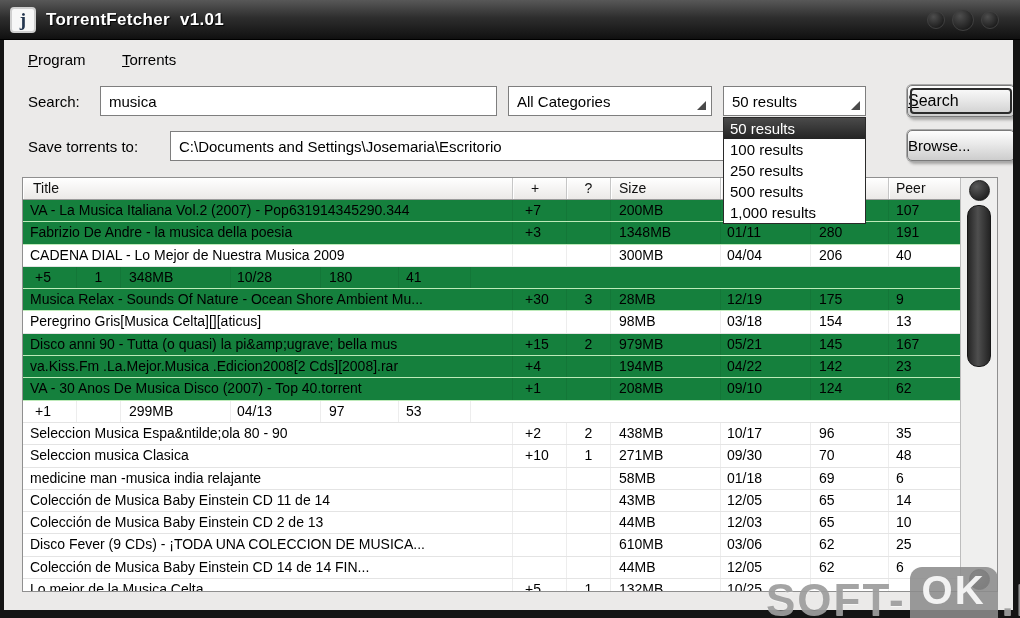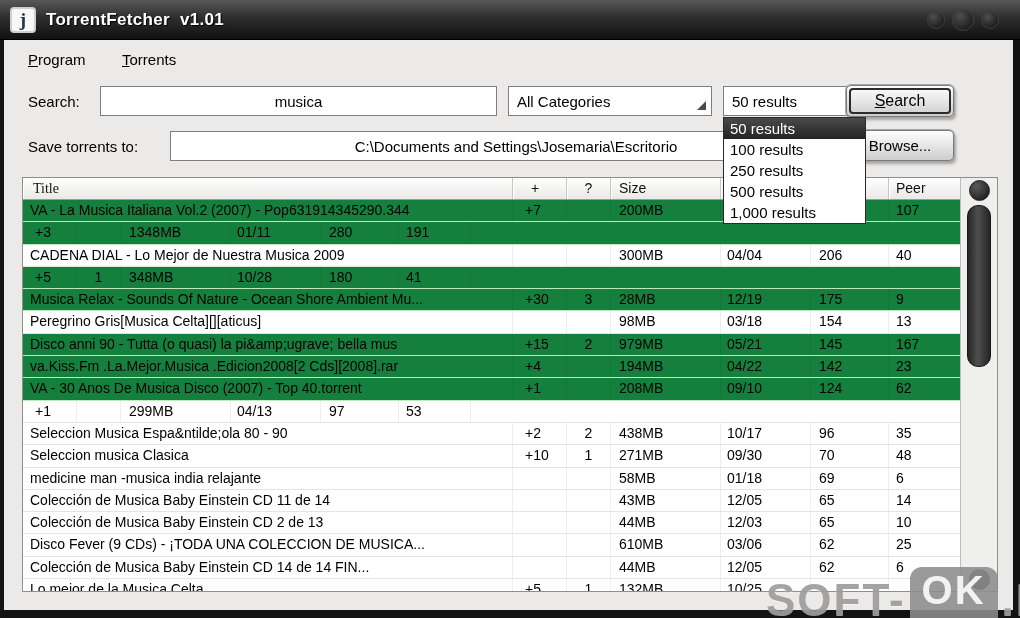--- a/index.html
+++ b/index.html
@@ -42,21 +42,21 @@
   .menu-item .ul { text-decoration:underline; }
   #menu-program { left:28px; }
   #menu-torrents { left:122px; }
   
   .form-label { position:absolute; font-size:15px; color:#000; }
   #lbl-search { left:28px; top:93px; }
   #lbl-save { left:28px; top:138px; }
   
   .txt {
     position:absolute; height:30px; background:#fff; border:1px solid #7e7e7e;
-    font-family:"Liberation Sans", sans-serif; font-size:15px; padding:0 8px; color:#000;text-align:center;
+    font-family:"Liberation Sans", sans-serif; font-size:15px; padding:0 8px; color:#000;
   }
   #search-input { left:100px; top:86px; width:397px; }
   #save-input { left:170px; top:131px; width:692px; }
   
   .combo {
     position:absolute; height:30px; background:#fff; border:1px solid #7e7e7e;
     font-size:15px; display:flex; align-items:center; padding-left:8px; cursor:default;
   }
   .combo .tri {
     position:absolute; right:5px; bottom:5px; width:0; height:0;
@@ -66,24 +66,24 @@
   #combo-results { left:723px; top:86px; width:143px; }
   
   #results-dropdown {
     position:absolute; left:723px; top:117px; width:143px; z-index:30;
     background:#fff; border:1px solid #2a2a2a;
   }
   .dd-item { height:21px; line-height:21px; font-size:15px; padding-left:6px; color:#000; }
   .dd-item.sel { background:linear-gradient(180deg,#4a4a4a,#242424); color:#fff; }
   
   .btn3d {
-    position:absolute; left:846px; width:108px; border-radius:5px; cursor:default;
+    position:absolute; left:907px; width:108px; border-radius:5px; cursor:default;
     background:linear-gradient(180deg,#fefefe 0%,#e9e9e9 45%,#cdcdcd 100%);
     border:1px solid #7a7a7a; box-shadow:0 0 0 1px #a9a9a9, 2px 3px 3px rgba(0,0,0,0.3);
-    display:flex; align-items:center; justify-content:center; font-size:16px; color:#000;
+    display:flex; align-items:center; font-size:16px; color:#000;
   }
   #btn-search { top:85px; height:32px; }
   #btn-search::after {
     content:""; position:absolute; inset:2px; border:2px solid #2b2b2b; border-radius:4px;
     pointer-events:none;
   }
   #btn-browse { top:130px; height:31px; font-size:15px; }
   .btn3d .ul { text-decoration:underline; }
   
   #table {
@@ -96,21 +96,21 @@
     font-size:14px; color:#111; line-height:21px; overflow:hidden; white-space:nowrap;
     border-right:1px solid #c6c6c6; box-shadow:inset 1px 1px 0 #fff;
   }
   .trow { display:flex; height:22.3px; background:#fff; border-bottom:1px solid #e4e4e4; }
   .trow.hl { background:#15803d; border-bottom-color:#bdeab9; }
   .cell {
     font-size:14px; line-height:21px; white-space:nowrap; overflow:hidden;
     border-right:1px solid rgba(0,0,0,0.07);
   }
   .col-title { width:490px; padding-left:7px; }
-  .hcell.col-title { padding-left:10px;font-family:Liberation Serif, serif; }
+  .hcell.col-title { padding-left:10px; }
   .col-plus  { width:54px; padding-left:12px; }
   .hcell.col-plus { padding-left:18px; }
   .col-q     { width:44px; text-align:center; }
   .col-size  { width:110px; padding-left:8px; }
   .col-date  { width:90px; padding-left:6px; }
   .col-seed  { width:78px; padding-left:8px; }
   .col-peer  { width:72px; padding-left:7px; }
   
   #scrollbar {
     position:absolute; right:0; top:0; width:37px; height:413px;
@@ -194,20 +194,21 @@
         <div class="trow hl">
           <div class="cell col-title">VA - La Musica Italiana Vol.2 (2007) - Pop631914345290.344</div>
           <div class="cell col-plus">+7</div>
           <div class="cell col-q"></div>
           <div class="cell col-size">200MB</div>
           <div class="cell col-date"></div>
           <div class="cell col-seed"></div>
           <div class="cell col-peer">107</div>
         </div>
         <div class="trow hl">
+          <div class="cell col-title">Fabrizio De Andre - la musica della poesia</div>
           <div class="cell col-plus">+3</div>
           <div class="cell col-q"></div>
           <div class="cell col-size">1348MB</div>
           <div class="cell col-date">01/11</div>
           <div class="cell col-seed">280</div>
           <div class="cell col-peer">191</div>
         </div>
         <div class="trow">
           <div class="cell col-title">CADENA DIAL - Lo Mejor de Nuestra Musica 2009</div>
           <div class="cell col-plus"></div>

